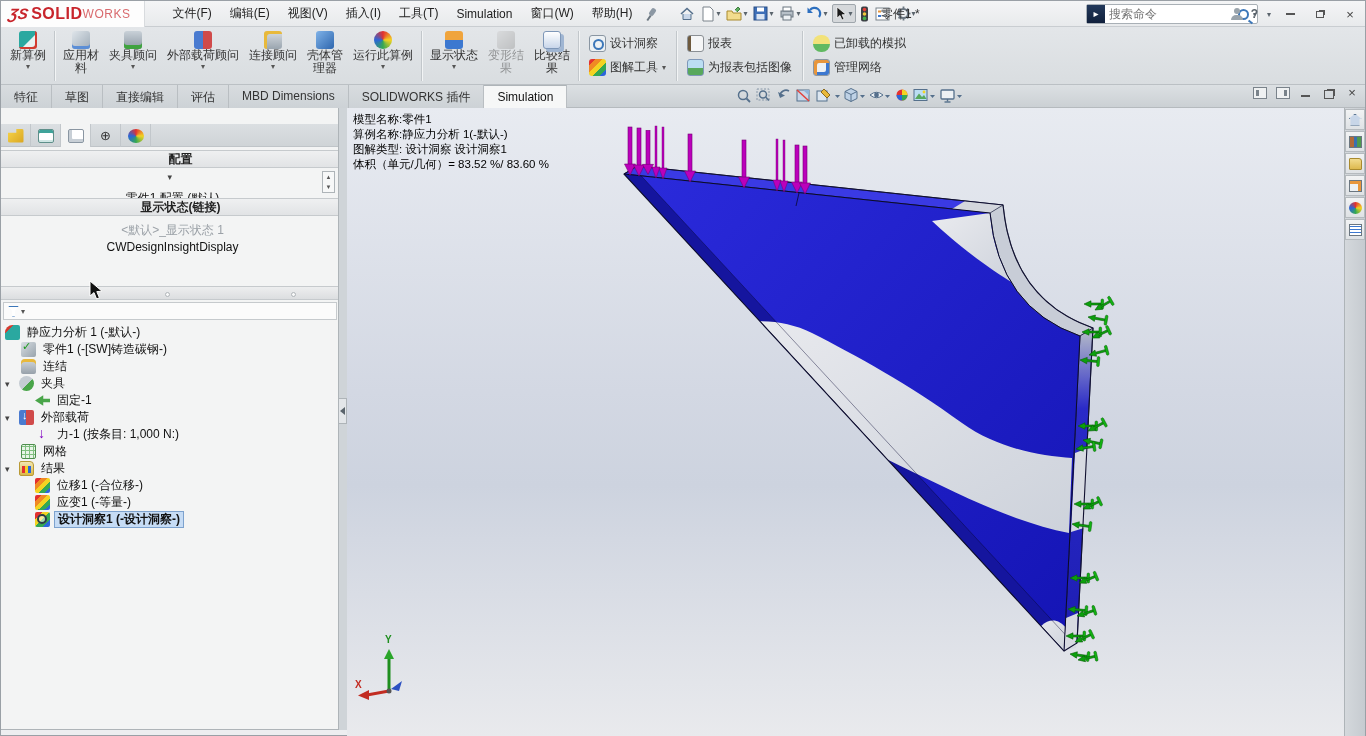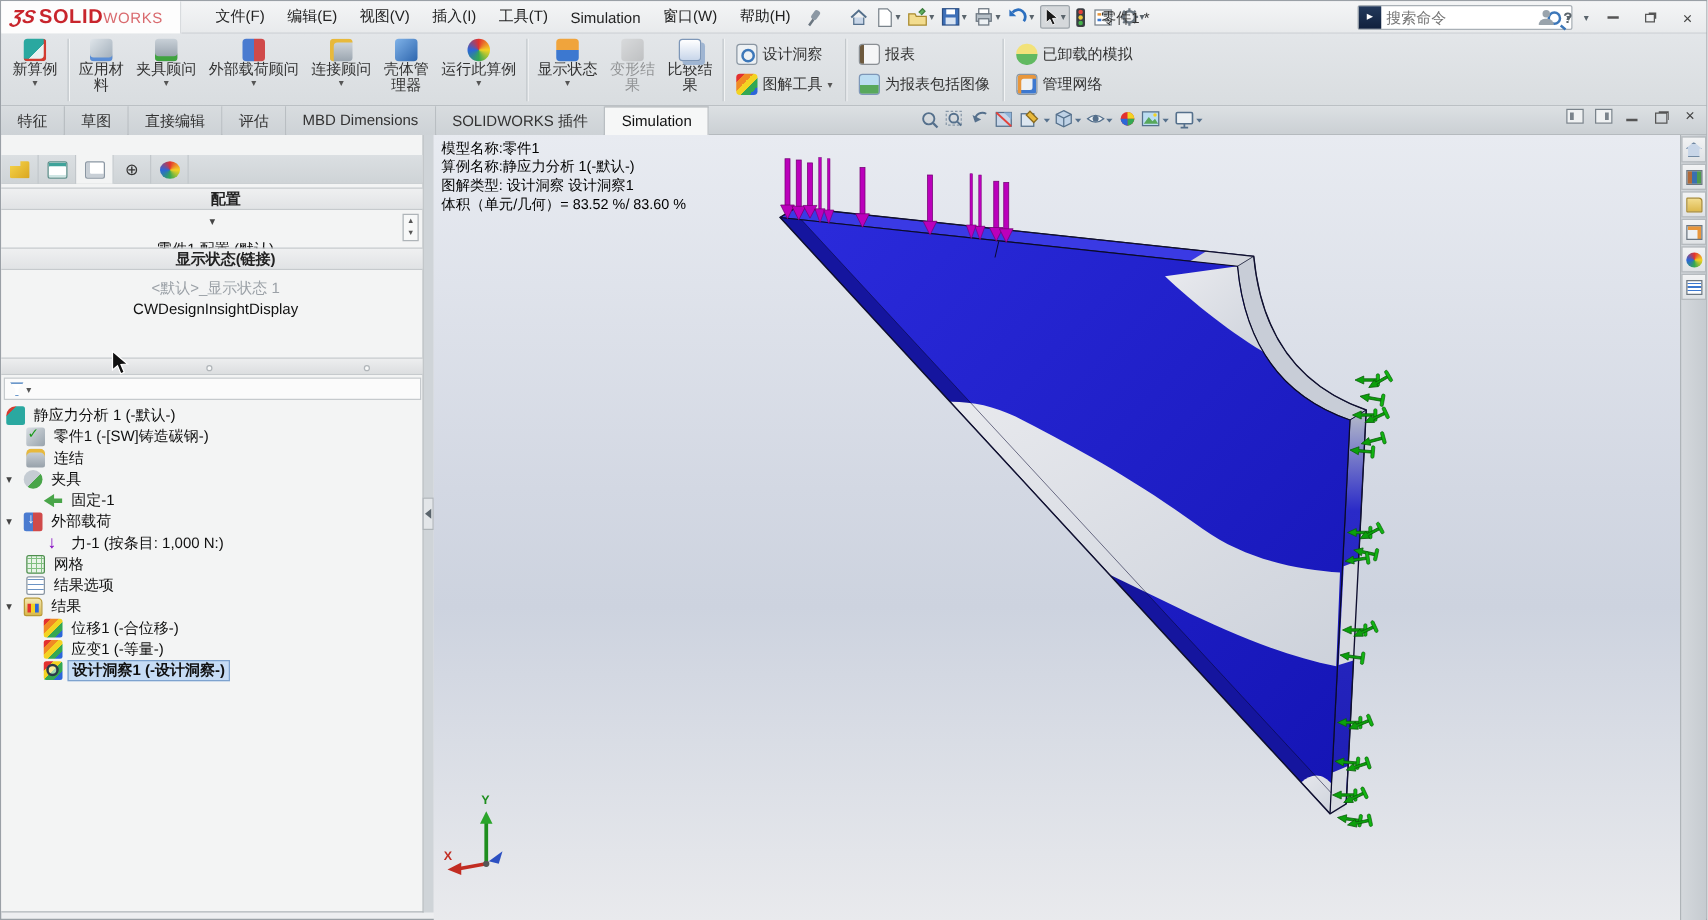--- a/index.html
+++ b/index.html
@@ -541,25 +541,20 @@
       <div class="trow lvl2">
         <span class="ti ti-force"></span>
         <span class="tlabel">力-1 (按条目: 1,000 N:)</span>
       </div>
       <div class="trow lvl1">
         <span class="sp"></span>
           <span class="ti ti-mesh"></span>
         <span class="tlabel">网格</span>
       </div>
       <div class="trow lvl1">
-        <span class="sp"></span>
-          <span class="ti ti-ropt"></span>
-        <span class="tlabel">结果选项</span>
-      </div>
-      <div class="trow lvl1">
         <span class="caret-exp"></span>
         <span class="ti ti-results"></span>
         <span class="tlabel">结果</span>
       </div>
       <div class="trow lvl2">
         <span class="ti ti-plot"></span>
         <span class="tlabel">位移1 (-合位移-)</span>
       </div>
       <div class="trow lvl2">
         <span class="ti ti-plot"></span>

